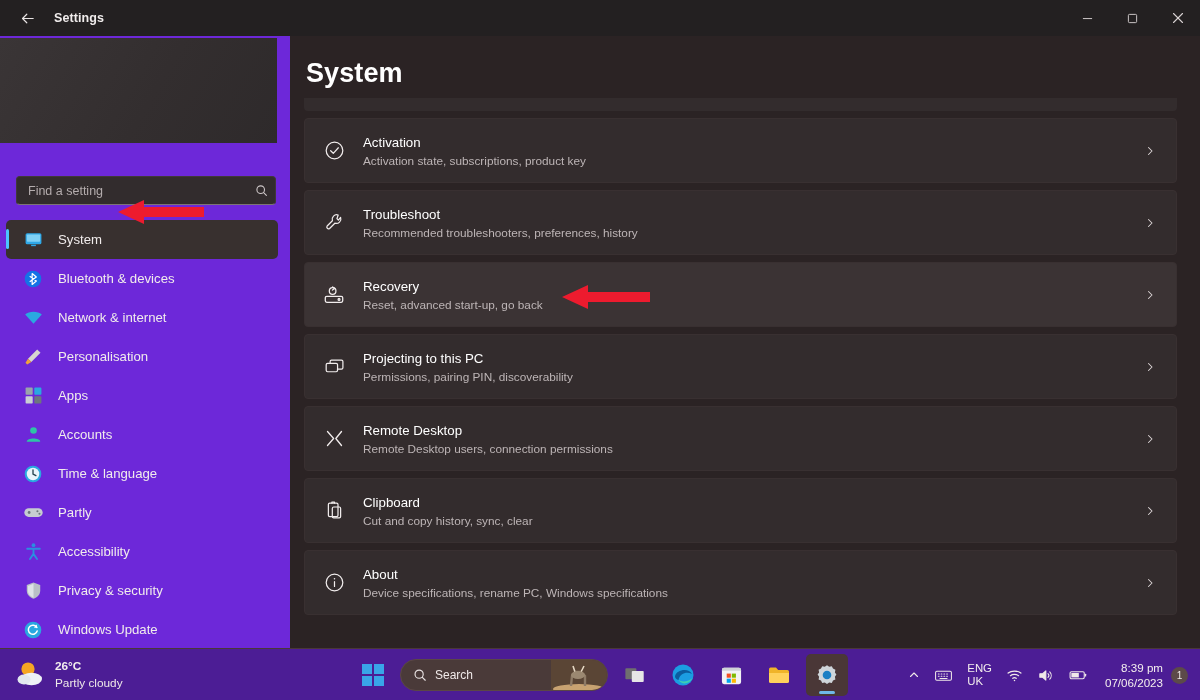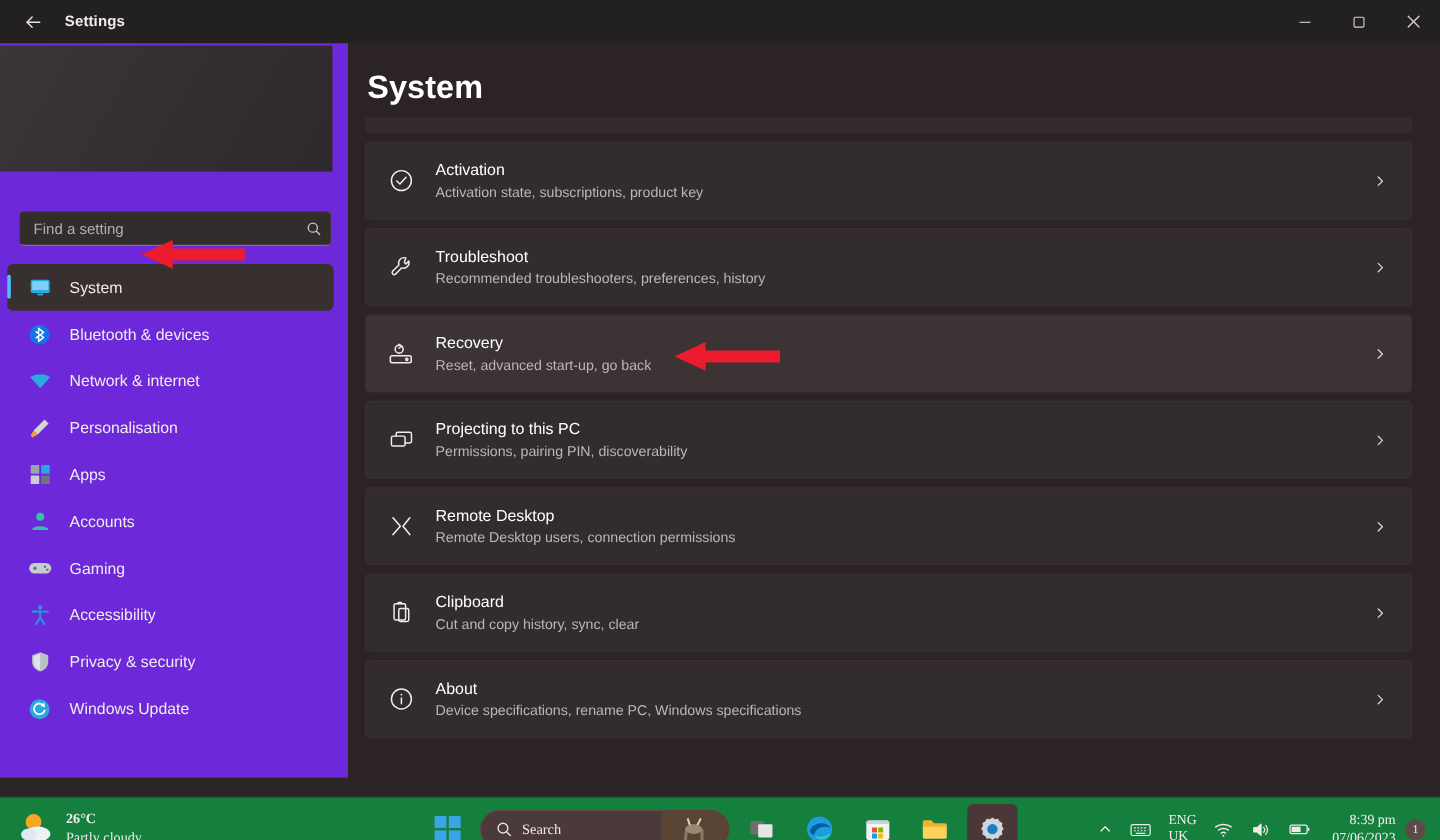--- a/index.html
+++ b/index.html
@@ -153,24 +153,23 @@
     color: #ddd6d7;
     flex: 0 0 52px;
   }
 
   
   .arrow { position: absolute; pointer-events: none; }
 
   
   .taskbar {
     position: absolute; left: 0; bottom: 0;
-    width: 1200px; height: 36px;
-    background: #15803d;
+    width: 1200px; height: 52px;
+    background: #4c1d95;
     border-top: 1px solid #4a3838;
-    font-family: Liberation Serif, serif;
   }
   .weather {
     position: absolute; left: 14px; top: 8px;
     display: flex; align-items: center;
   }
   .weather-ico { width: 34px; height: 34px; margin-right: 7px; }
   .weather-txt { line-height: 15px; }
   .weather-temp { font-size: 11.8px; font-weight: 700; color: #f3eeee; }
   .weather-desc { font-size: 11.8px; color: #eee8e8; }
 
@@ -339,31 +338,41 @@
       <div class="navitem">
         <span class="navicon">
           <svg width="19" height="19" viewBox="0 0 24 24">
             <circle cx="12" cy="7" r="4.2" fill="#2ec4a6"></circle>
             <path d="M3.5 21 C3.5 15.8, 20.5 15.8, 20.5 21 Z" fill="#2ec4a6"></path>
           </svg>
         </span>
         <span class="navlabel">Accounts</span>
       </div>
 
+      <div class="navitem">
+        <span class="navicon">
+          <svg width="20" height="20" viewBox="0 0 24 24">
+            <circle cx="12" cy="12" r="10" fill="#2aa8e0"></circle>
+            <circle cx="12" cy="12" r="7.5" fill="#e8f4fb"></circle>
+            <path d="M12 7 L12 12 L15.5 14" fill="none" stroke="#24434f" stroke-width="1.6" stroke-linecap="round"></path>
+          </svg>
+        </span>
+        <span class="navlabel">Time &amp; language</span>
+      </div>
 
       <div class="navitem">
         <span class="navicon">
           <svg width="21" height="21" viewBox="0 0 24 24">
             <rect x="1.5" y="7" width="21" height="10" rx="5" fill="#c6ccd1"></rect>
             <circle cx="7" cy="12" r="1.6" fill="#6c757c"></circle>
             <circle cx="16.5" cy="10.6" r="1.2" fill="#6c757c"></circle>
             <circle cx="18.8" cy="13.4" r="1.2" fill="#6c757c"></circle>
           </svg>
         </span>
-        <span class="navlabel">Gaming</span>
+        <span class="navlabel">Partly</span>
       </div>
 
       <div class="navitem">
         <span class="navicon">
           <svg width="19" height="19" viewBox="0 0 24 24">
             <circle cx="12" cy="4" r="2.4" fill="#2a8fe0"></circle>
             <path d="M4 8.5 H20 M12 8.5 V15 M12 15 L7.5 21.5 M12 15 L16.5 21.5" fill="none" stroke="#2a8fe0" stroke-width="2.3" stroke-linecap="round"></path>
           </svg>
         </span>
         <span class="navlabel">Accessibility</span>

